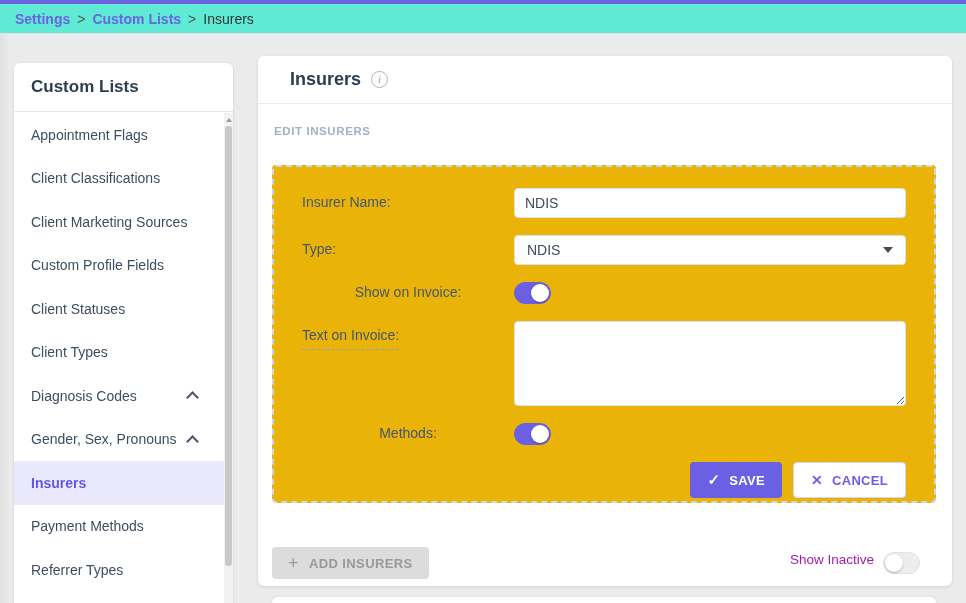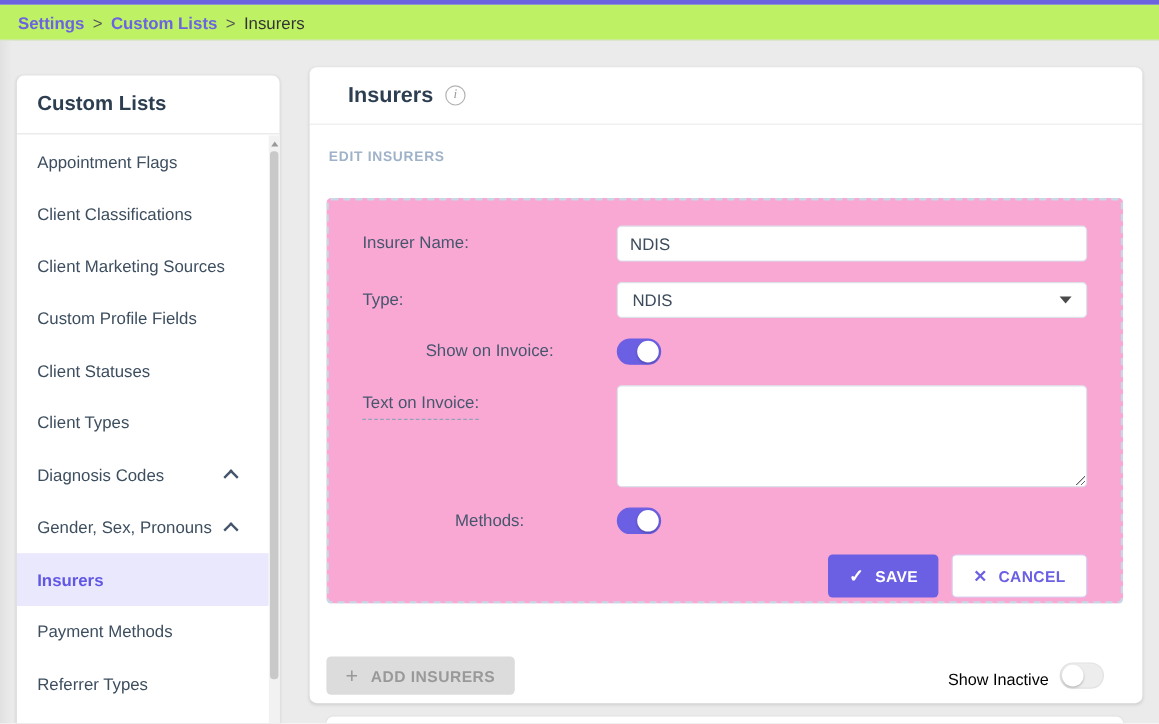--- a/index.html
+++ b/index.html
@@ -5,21 +5,21 @@
   * { margin:0; padding:0; box-sizing:border-box; }
   html,body { width:966px; height:603px; }
   body {
     position:relative; overflow:hidden;
     background:#ebebeb;
     font-family:"Liberation Sans", sans-serif;
     color:#3d4b5c;
   }
   .top-strip { position:absolute; top:0; left:0; right:0; height:4px; background:#6b63e0; }
   .breadcrumb-bar {
-    position:absolute; top:4px; left:0; right:0; height:30px; background:#bef264;
+    position:absolute; top:4px; left:0; right:0; height:30px; background:#5eead4;
     border-bottom:1px solid #e2e2e2; display:flex; align-items:center;
     padding-left:15px; font-size:14px; color:#444;
   }
   .crumb-item { display:flex; align-items:center; }
   .crumb-sep { margin:0 7px; color:#555; font-weight:400; }
   .crumb-label { color:#6b63e0; font-weight:700; cursor:pointer; }
   .crumb-item.current .crumb-label { color:#333; font-weight:400; cursor:default; }
 
   .left-shade { position:absolute; left:0; top:34px; bottom:0; width:10px;
     background:linear-gradient(to right,#e1e1e1,#ebebeb); }
@@ -57,21 +57,21 @@
   .page-title { font-size:18px; font-weight:700; color:#2c3e50; }
   .info-icon {
     width:17px; height:17px; border:1.5px solid #b3b3b3; border-radius:50%;
     color:#9b9b9b; font-size:11px; line-height:14px; text-align:center;
     font-family:"Liberation Serif", serif; font-style:italic; cursor:pointer; flex:none;
   }
   .section-label { margin:21px 0 0 16px; font-size:11.5px; font-weight:700; letter-spacing:.6px; color:#9fb2c8; }
 
   .edit-box {
     position:absolute; left:14px; top:109px; width:664px; height:338px;
-    background:#f9a8d4; border:2px dashed #c9d7e6; border-radius:4px;
+    background:#eab308; border:2px dashed #c9d7e6; border-radius:4px;
     padding:21px 28px;
   }
   .form-row { display:flex; margin-bottom:17px; }
   .form-label { width:212px; flex:none; padding-top:6px; font-size:14px; color:#46566d; }
   .form-label.toggle-row { padding-top:2px;text-align:center; }
   .label-dashed { display:inline-block; border-bottom:1px dashed #8fa3b8; padding-bottom:6px; cursor:help; }
   .text-input {
     width:392px; height:30px; border:1px solid #dbe1e9; border-radius:4px;
     padding:0 10px; font-size:14px; color:#3d4b5c; background:#fff; font-family:inherit; outline:none;
   }
@@ -99,21 +99,21 @@
   .btn-cancel { background:#fff; color:#6b5fe3; border:1px solid #d6d2f3; }
   .btn-cancel .ico { font-size:14px; }
 
   .add-row { position:absolute; left:14px; right:32px; top:491px; display:flex; align-items:center; justify-content:space-between; }
   .add-btn {
     height:32px; background:#dcdcdc; color:#999; border:none; border-radius:4px;
     font-size:13px; font-weight:700; letter-spacing:.4px; display:flex; align-items:center;
     gap:10px; padding:0 16px; cursor:default; font-family:inherit;
   }
   .add-btn .plus { font-size:18px; font-weight:400; line-height:1; }
-  .show-inactive { display:flex; align-items:flex-end; gap:9px; font-size:13.5px; color:#000000;margin-left:12px; }
+  .show-inactive { display:flex; align-items:flex-start; gap:9px; font-size:13.5px; color:#a21caf;margin-left:12px; }
 
   .bottom-card { position:absolute; left:272px; top:597px; width:664px; height:6px;
     background:#fff; border-radius:6px 6px 0 0; box-shadow:0 0 2px rgba(0,0,0,.1); }
 </style>
 </head>
 <body>
 
 <div class="top-strip"></div>
 
 <div class="breadcrumb-bar">

